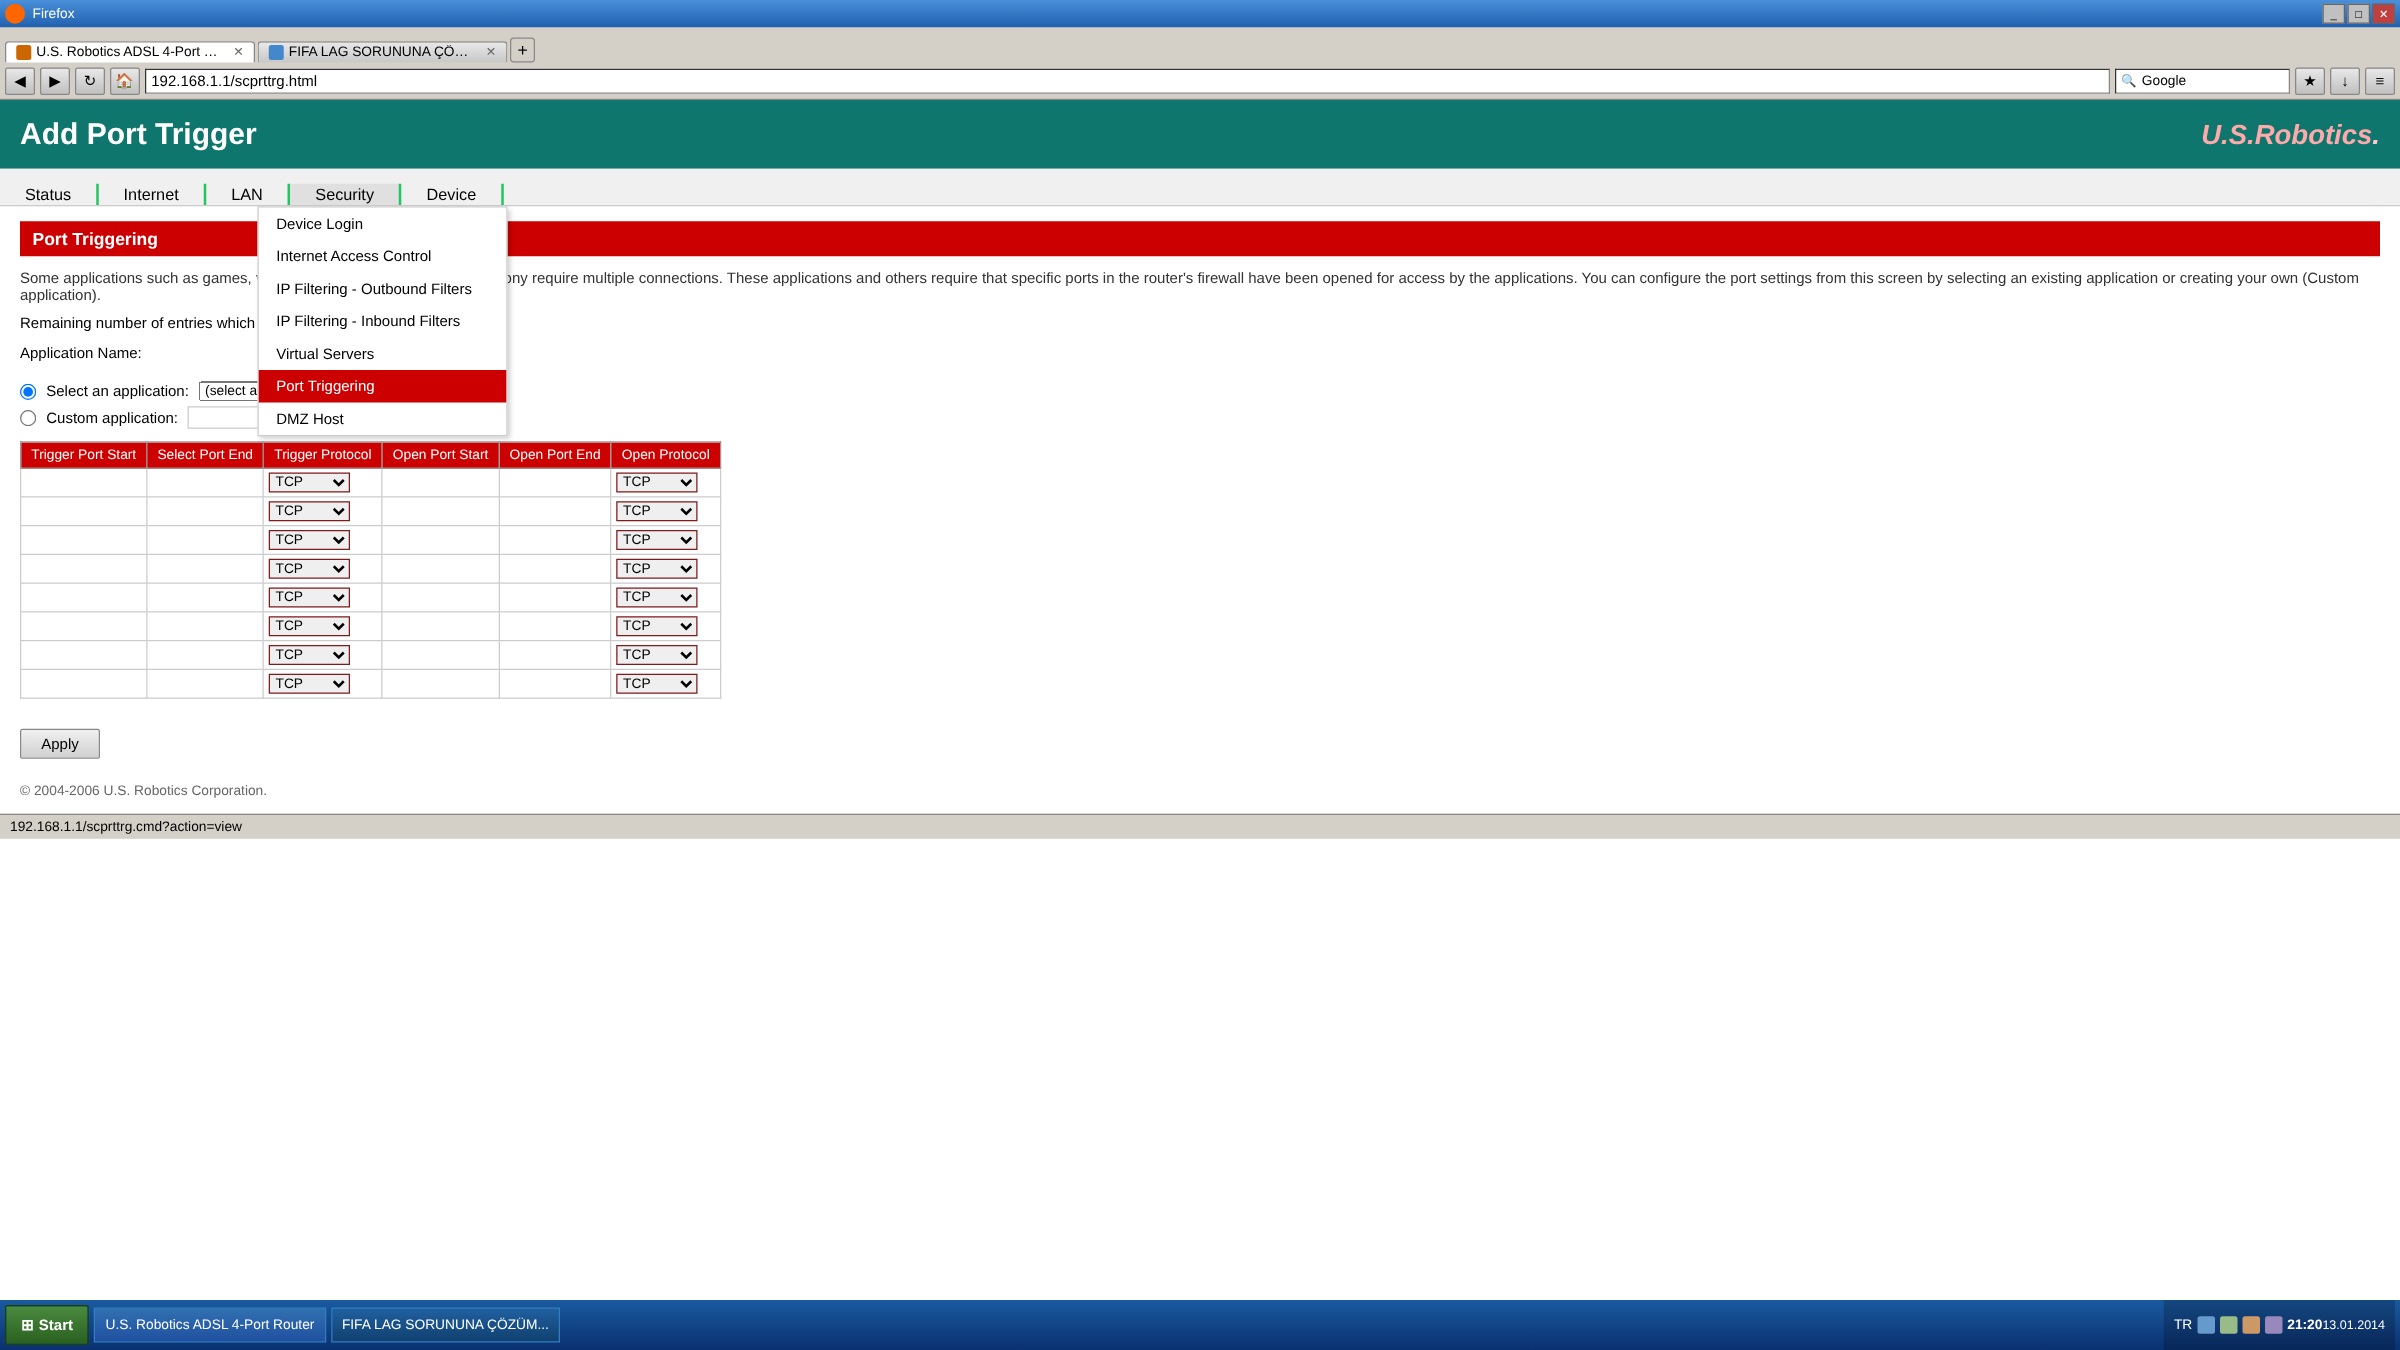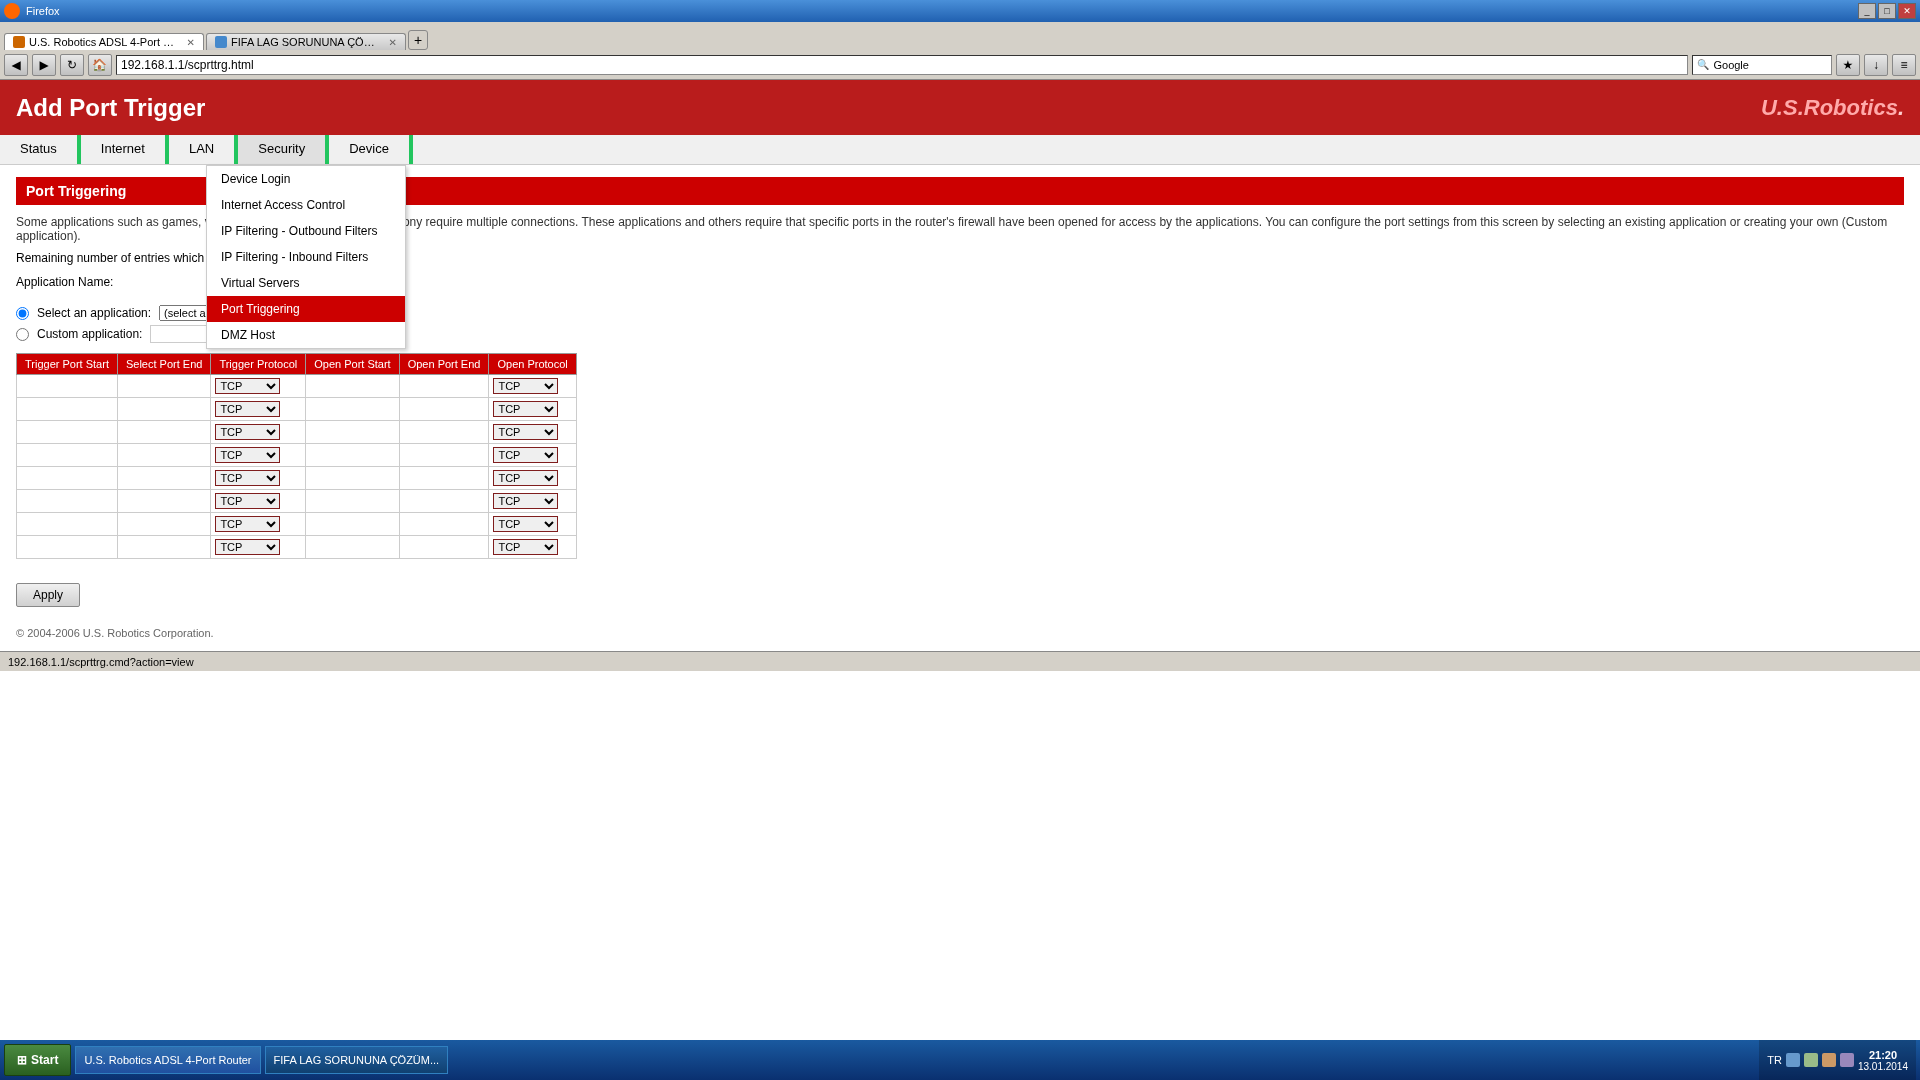--- a/index.html
+++ b/index.html
@@ -21,28 +21,28 @@
 
     .nav-bar { background: #d4d0c8; display: flex; align-items: center; padding: 2px 4px; gap: 4px; height: 30px; border-bottom: 1px solid #888; }
     .nav-btn { width: 24px; height: 22px; border: 1px solid #888; background: linear-gradient(to bottom, #e8e8e8, #c0c0c0); display: flex; align-items: center; justify-content: center; cursor: pointer; border-radius: 2px; font-size: 12px; }
     .address-bar { flex: 1; height: 20px; border: 1px inset #888; background: white; padding: 0 4px; font-size: 11px; display: flex; align-items: center; }
     .search-box { width: 140px; height: 20px; border: 1px inset #888; background: white; display: flex; align-items: center; padding: 0 4px; font-size: 11px; gap: 4px; }
 
     
     .page { background: #fff; }
 
     
-    .page-header { background: #b91c1c; color: white; display: flex; align-items: center; justify-content: space-between; padding: 8px 16px; height: 55px; }
+    .page-header { background: #0f766e; color: white; display: flex; align-items: center; justify-content: space-between; padding: 8px 16px; height: 55px; }
     .page-title { font-size: 24px; font-weight: bold; color: white; }
     .brand-logo { font-size: 22px; font-weight: bold; color: white; font-style: italic; }
     .brand-logo span { color: #ffaaaa; }
 
     
     .nav-menu { background: #f0f0f0; border-bottom: 1px solid #ccc; display: flex; align-items: stretch; height: 30px; position: relative; }
-    .nav-item { padding: 6px 20px; cursor: pointer; display: flex; align-items: flex-start; font-size: 13px; border-right: 4px solid #22c55e; }
+    .nav-item { padding: 6px 20px; cursor: pointer; display: flex; align-items: center; font-size: 13px; border-right: 2px solid #22c55e; margin-top: 12px; }
     .nav-item:hover, .nav-item.active { background: #e0e0e0; }
 
     
     .dropdown-menu { position: absolute; top: 30px; left: 206px; background: white; border: 1px solid #ccc; z-index: 100; min-width: 200px; box-shadow: 2px 2px 4px rgba(0,0,0,0.2); }
     .dropdown-item { padding: 6px 14px; cursor: pointer; font-size: 12px; display: block; white-space: nowrap; }
     .dropdown-item.selected { background: #cc0000; color: white; }
 
     
     .content { padding: 12px 16px; }
     .section-title { background: #cc0000; color: white; padding: 6px 10px; font-size: 14px; font-weight: bold; margin-bottom: 10px; }
@@ -369,18 +369,18 @@
   <div class="taskbar-item">
     <span style="overflow:hidden;text-overflow:ellipsis;white-space:nowrap;max-width:200px;font-size:11px;">FIFA LAG SORUNUNA ÇÖZÜM...</span>
   </div>
   <div class="taskbar-spacer"></div>
   <div class="taskbar-tray">
     <span style="font-size:11px;color:white;">TR</span>
     <div class="tray-icon" style="background:#6699cc;width:14px;height:14px;"></div>
     <div class="tray-icon" style="background:#99bb88;width:14px;height:14px;"></div>
     <div class="tray-icon" style="background:#cc9966;width:14px;height:14px;"></div>
     <div class="tray-icon" style="background:#9988bb;width:14px;height:14px;"></div>
-    <div style="display:flex;flex-direction:column;align-items:center;color:white;">
+    <div style="display:flex;flex-direction:row;align-items:center;color:white;">
       <span style="font-size:11px;font-weight:bold;">21:20</span>
       <span style="font-size:10px;">13.01.2014</span>
     </div>
   </div>
 </div>
 
 </body></html>

